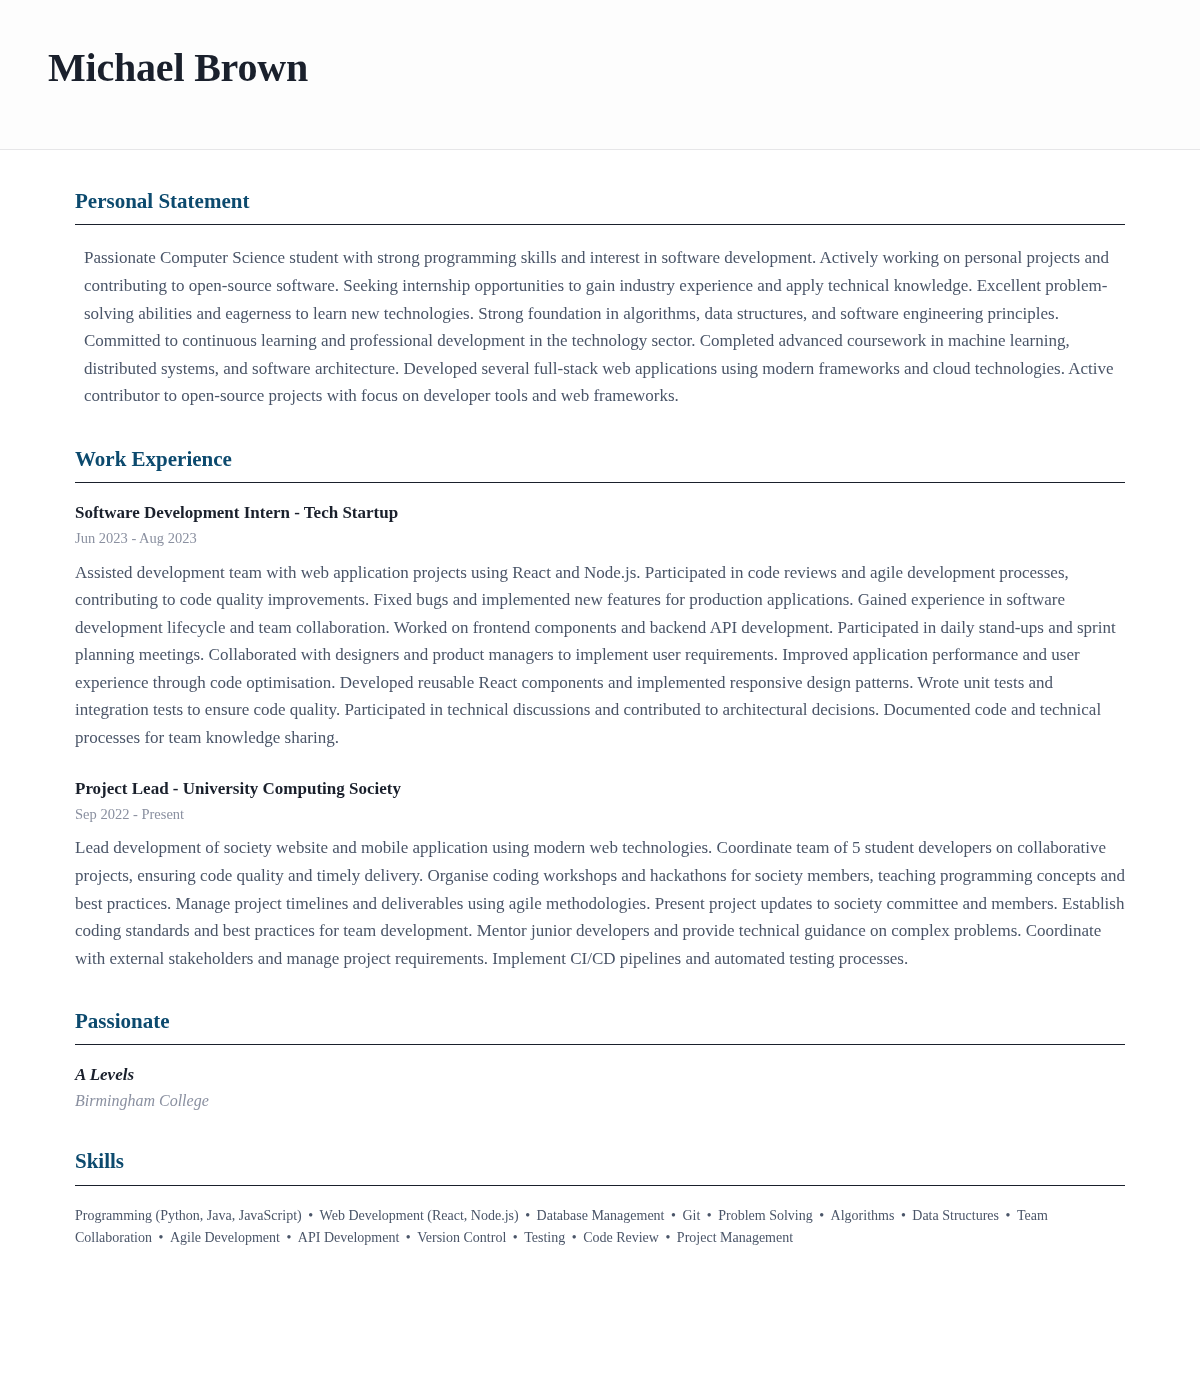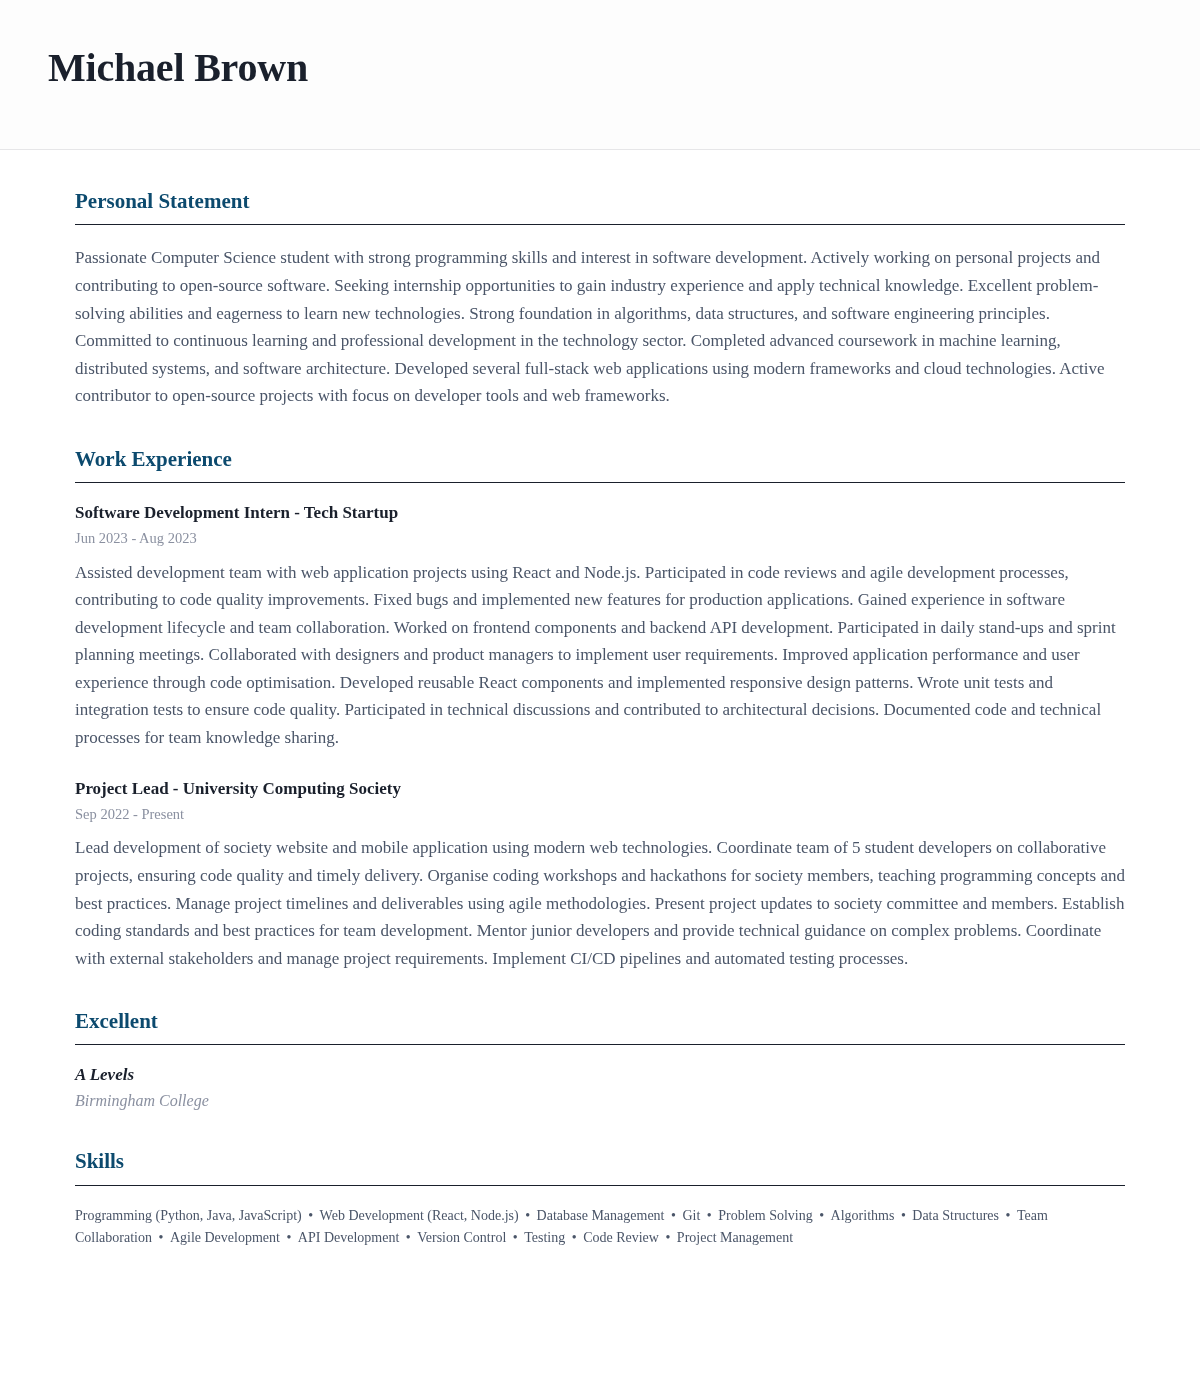--- a/index.html
+++ b/index.html
@@ -66,21 +66,21 @@
     border: 0;
     border-top: 1.6px solid #1a202c;
     margin: 0 0 19px 0;
     width: 100%;
   }
 
   .para {
     font-size: 17px;
     line-height: 1.62;
     color: #4a5568;
-    margin: 0;
+    margin: 9px;
     text-align: left;
   }
 
   
   .entry { margin-bottom: 26px; }
   .entry:last-child { margin-bottom: 0; }
   .entry-title {
     font-size: 17px;
     font-weight: bold;
     color: #1a202c;
@@ -154,21 +154,21 @@
       </div>
 
       <div class="entry">
         <h3 class="entry-title">Project Lead - University Computing Society</h3>
         <div class="entry-dates">Sep 2022 - Present</div>
         <p class="entry-desc">Lead development of society website and mobile application using modern web technologies. Coordinate team of 5 student developers on collaborative projects, ensuring code quality and timely delivery. Organise coding workshops and hackathons for society members, teaching programming concepts and best practices. Manage project timelines and deliverables using agile methodologies. Present project updates to society committee and members. Establish coding standards and best practices for team development. Mentor junior developers and provide technical guidance on complex problems. Coordinate with external stakeholders and manage project requirements. Implement CI/CD pipelines and automated testing processes.</p>
       </div>
     </section>
 
     <section class="cv-section">
-      <h2 class="section-heading">Excellent</h2>
+      <h2 class="section-heading">Passionate</h2>
       <hr class="section-rule">
 
 
       <div class="edu-entry">
         <h3 class="edu-degree">A Levels</h3>
         <div class="edu-institution">Birmingham College</div>
       </div>
     </section>
 
     <section class="cv-section">

